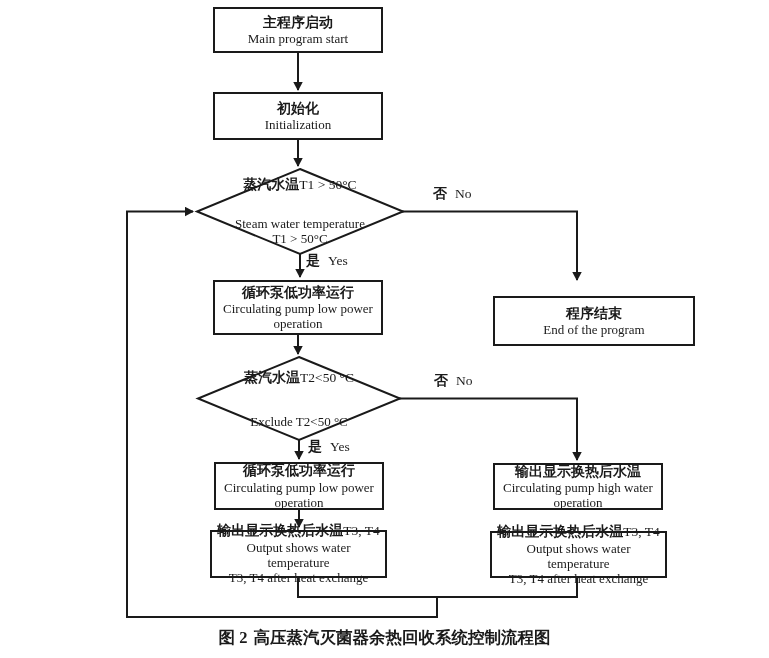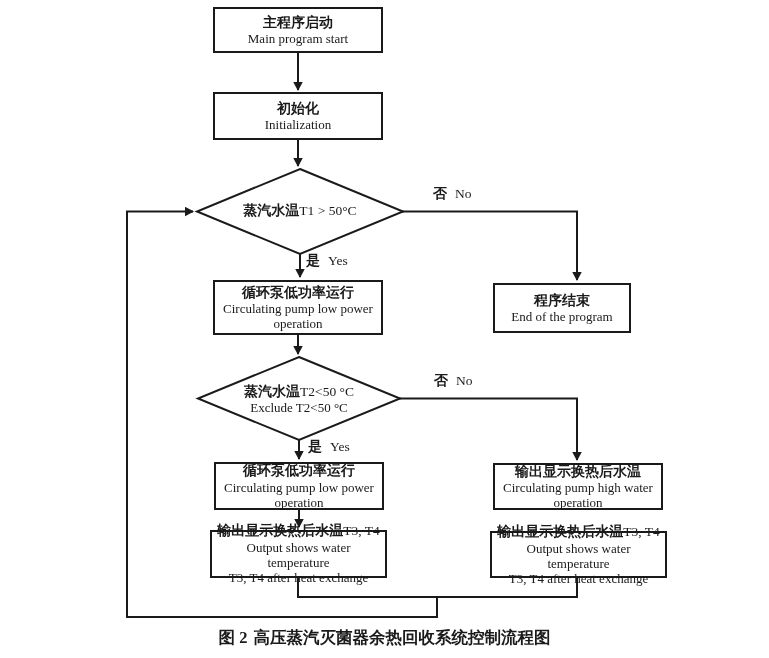--- a/index.html
+++ b/index.html
@@ -7,21 +7,21 @@
     position:relative;width:769px;height:658px;background:#ffffff;
     font-family:"Liberation Serif","DejaVu Serif",serif;color:#1a1a1a;overflow:hidden;
   }
   .connectors{position:absolute;left:0;top:0;width:769px;height:658px;}
   .box{
     position:absolute;box-sizing:border-box;border:2px solid #1a1a1a;background:#ffffff;
     display:flex;flex-direction:column;align-items:center;justify-content:center;
     text-align:center;padding:1px 2px;
   }
   .dlabel{
-    position:absolute;display:flex;flex-direction:column;align-items:center;justify-content:center;
+    position:absolute;display:flex;flex-direction:column;align-items:center;justify-content:space-between;
     text-align:center;
   }
   .zh{font-weight:bold;font-size:14px;line-height:1.25;white-space:nowrap;}
   .tail{font-weight:normal;font-size:13.5px;}
   .en{font-weight:normal;font-size:13px;line-height:1.16;white-space:pre-line;}
   .edge-label{position:absolute;white-space:nowrap;}
   .edge-label .zh-i{font-weight:bold;font-size:14px;}
   .edge-label .en-i{font-weight:normal;font-size:13.5px;margin-left:8px;}
   .caption{
     position:absolute;left:0;top:627px;width:100%;text-align:center;
@@ -77,39 +77,41 @@
     <div class="en">Circulating pump low power
 operation</div>
   </div>
 
   <div class="box" style="left:210px;top:530px;width:177px;height:48px">
     <div class="zh"><span>输出显示换热后水温</span><span class="tail">T3, T4</span></div>
     <div class="en">Output shows water temperature
 T3, T4 after heat exchange</div>
   </div>
 
-  <div class="box" style="left:493px;top:283px;width:138px;height:50px">
+  <div class="box" style="left:493px;top:296px;width:202px;height:50px">
     <div class="zh">程序结束</div>
     <div class="en">End of the program</div>
   </div>
 
   <div class="box" style="left:493px;top:463px;width:170px;height:47px">
     <div class="zh">输出显示换热后水温</div>
     <div class="en">Circulating pump high water
 operation</div>
   </div>
 
   <div class="box" style="left:490px;top:531px;width:177px;height:47px">
     <div class="zh"><span>输出显示换热后水温</span><span class="tail">T3, T4</span></div>
     <div class="en">Output shows water temperature
 T3, T4 after heat exchange</div>
   </div>
 
   <div class="dlabel" style="left:200px;top:176px;width:200px;height:70px">
     <div class="zh"><span>蒸汽水温</span><span class="tail">T1 &gt; 50°C</span></div>
+    <div class="en">Steam water temperature
+T1 &gt; 50°C</div>
   </div>
 
   <div class="dlabel" style="left:199px;top:369px;width:200px;height:60px">
     <div class="zh"><span>蒸汽水温</span><span class="tail">T2&lt;50 °C</span></div>
     <div class="en">Exclude T2&lt;50 °C</div>
   </div>
 
   <div class="edge-label" style="left:306px;top:251px">
     <span class="zh-i">是</span><span class="en-i">Yes</span>
   </div>

